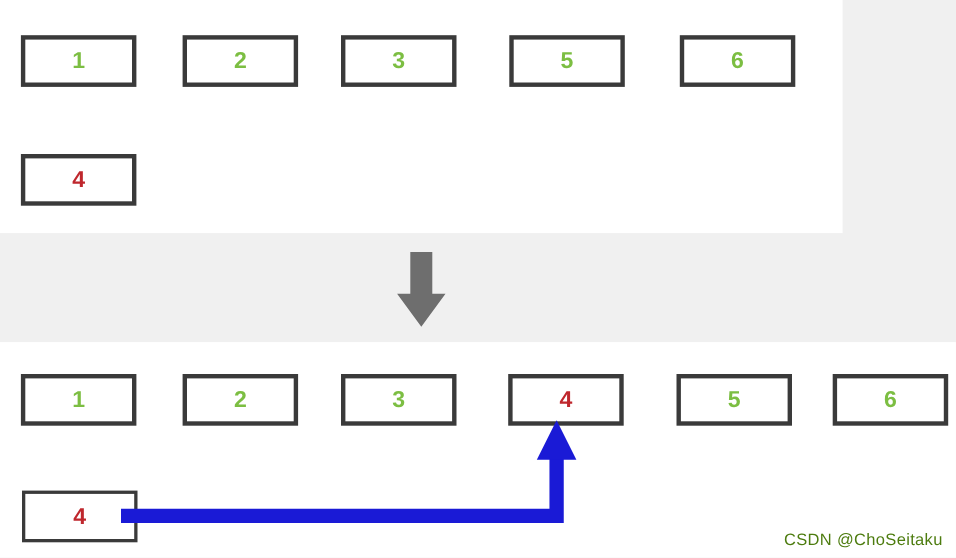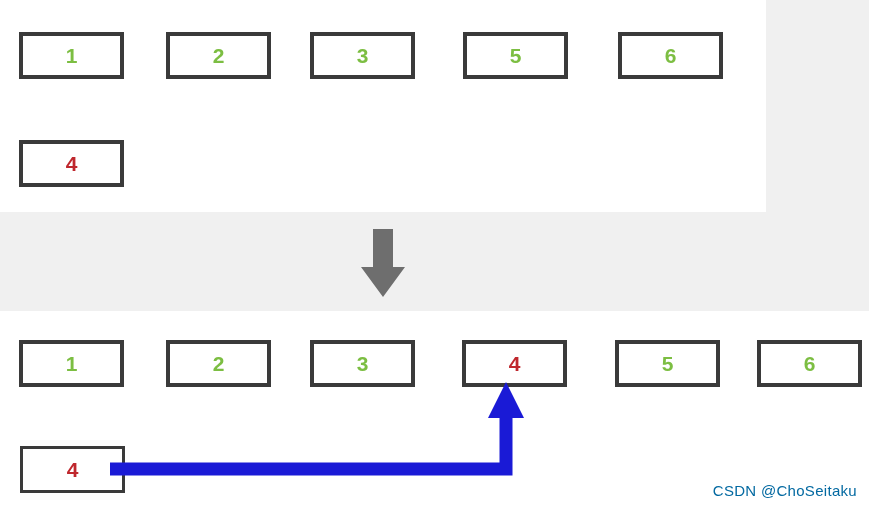--- a/index.html
+++ b/index.html
@@ -103,21 +103,21 @@
     top: 380px;
     width: 430px;
     height: 105px;
   }
 
   
   #watermark {
     position: absolute;
     right: 12px;
     bottom: 8px;
-    color: #0369a1;
+    color: #4d7c0f;
     font-size: 15px;
     letter-spacing: 0.3px;
     white-space: nowrap;
     user-select: none;
   }
 </style>
 </head>
 <body>
 
 <div id="stage">

